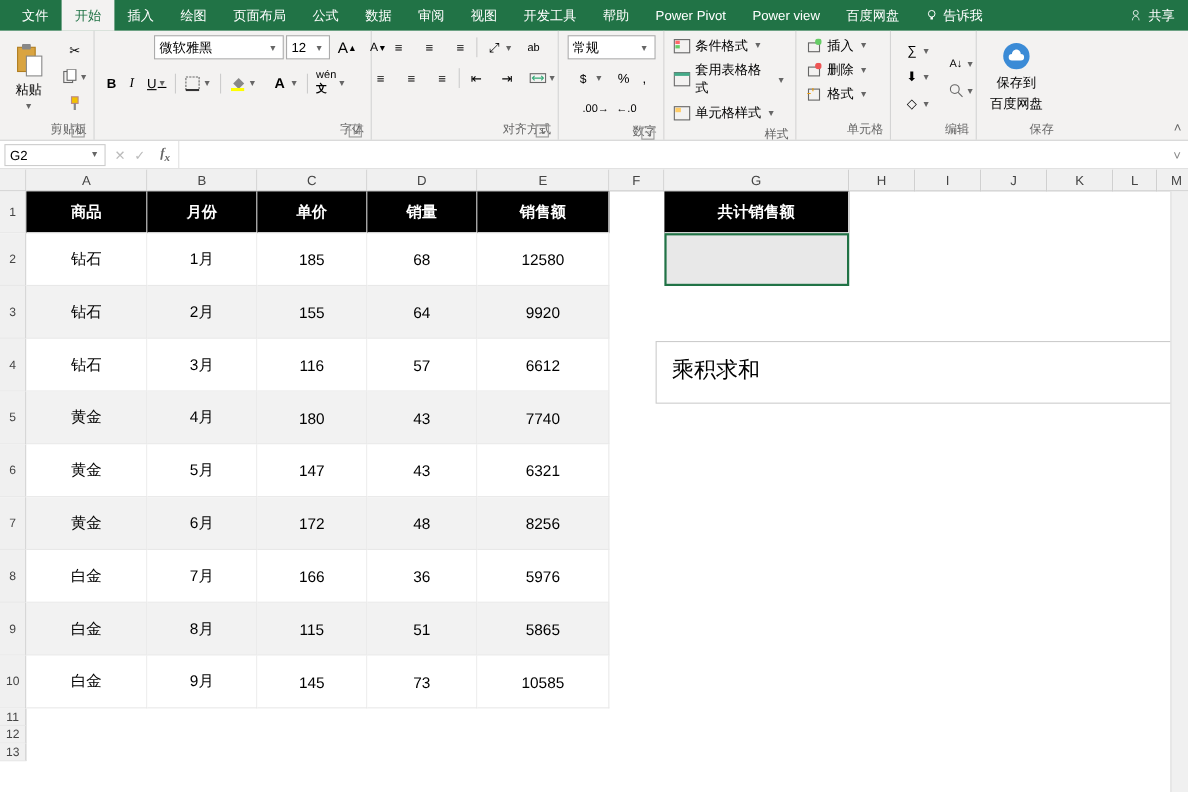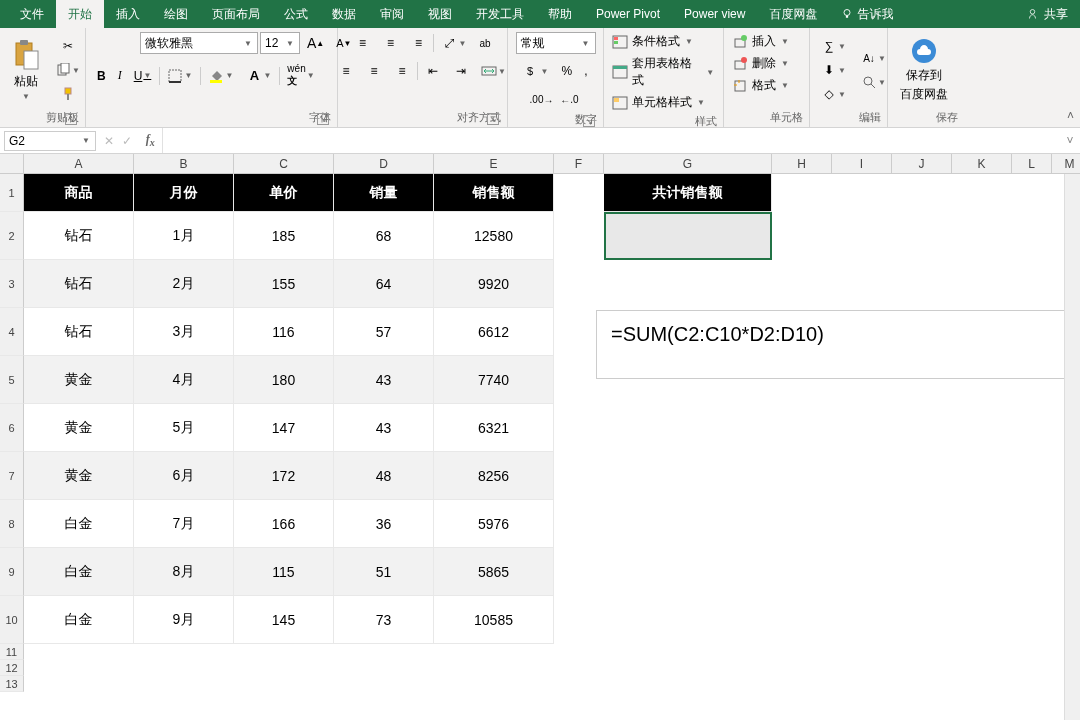--- a/index.html
+++ b/index.html
@@ -506,17 +506,17 @@
       <div class="gcell table-row-even" style="left: 210px; top: 374px; width: 100px; height: 48px;">115</div>
       <div class="gcell table-row-even" style="left: 310px; top: 374px; width: 100px; height: 48px;">51</div>
       <div class="gcell table-row-even" style="left: 410px; top: 374px; width: 120px; height: 48px;">5865</div>
       <div class="gcell table-row-odd" style="left: 0px; top: 422px; width: 110px; height: 48px;">白金</div>
       <div class="gcell table-row-odd" style="left: 110px; top: 422px; width: 100px; height: 48px;">9月</div>
       <div class="gcell table-row-odd" style="left: 210px; top: 422px; width: 100px; height: 48px;">145</div>
       <div class="gcell table-row-odd" style="left: 310px; top: 422px; width: 100px; height: 48px;">73</div>
       <div class="gcell table-row-odd" style="left: 410px; top: 422px; width: 120px; height: 48px;">10585</div>
       <div class="gcell selected-cell" style="left: 580px; top: 38px; width: 168px; height: 48px;"></div>
       <div class="note-box" style="left: 572px; top: 136px; width: 470px;">
-        <div class="note-formula">=SUM(C2:C10*D2:D10)</div>
+        <div class="note-title">乘积求和</div>
       </div>
     </div>
   <div class="vscroll"></div>
 </div>
 
 </body></html>

